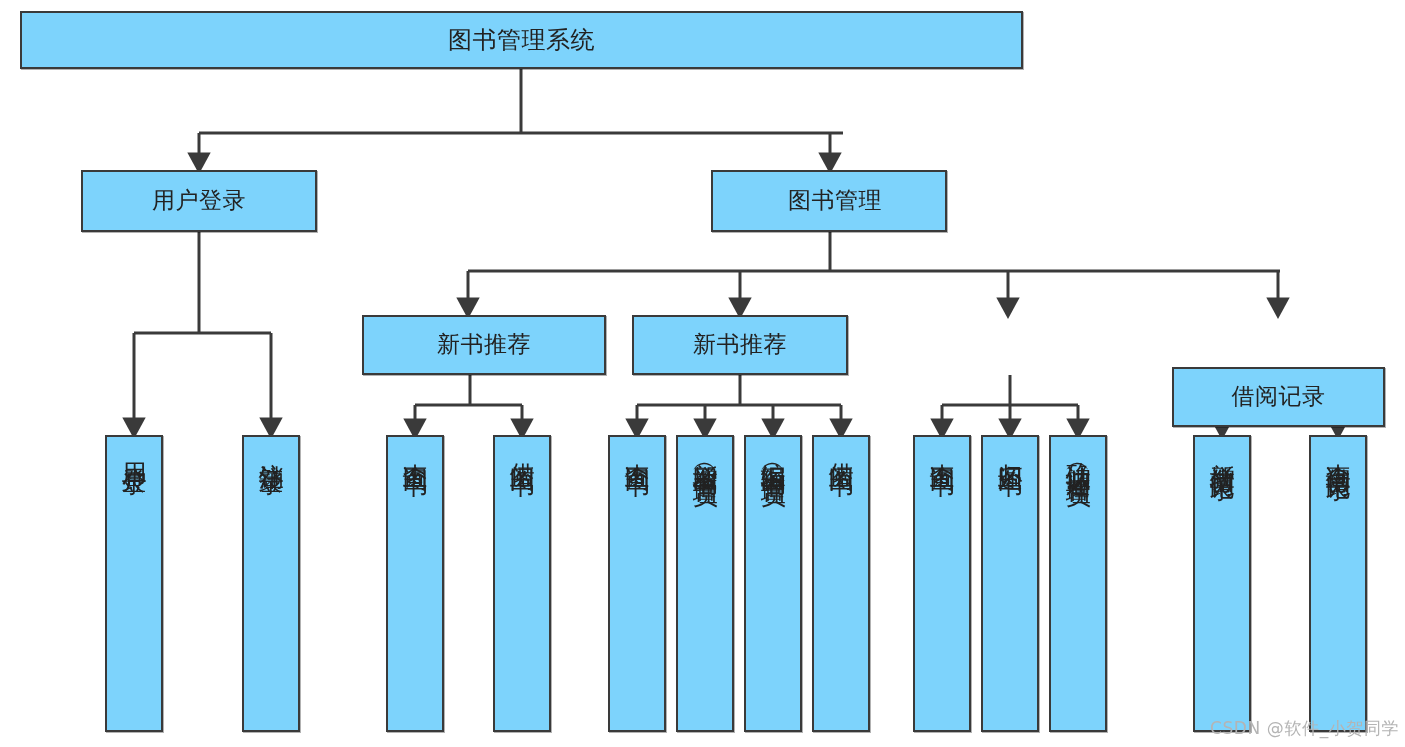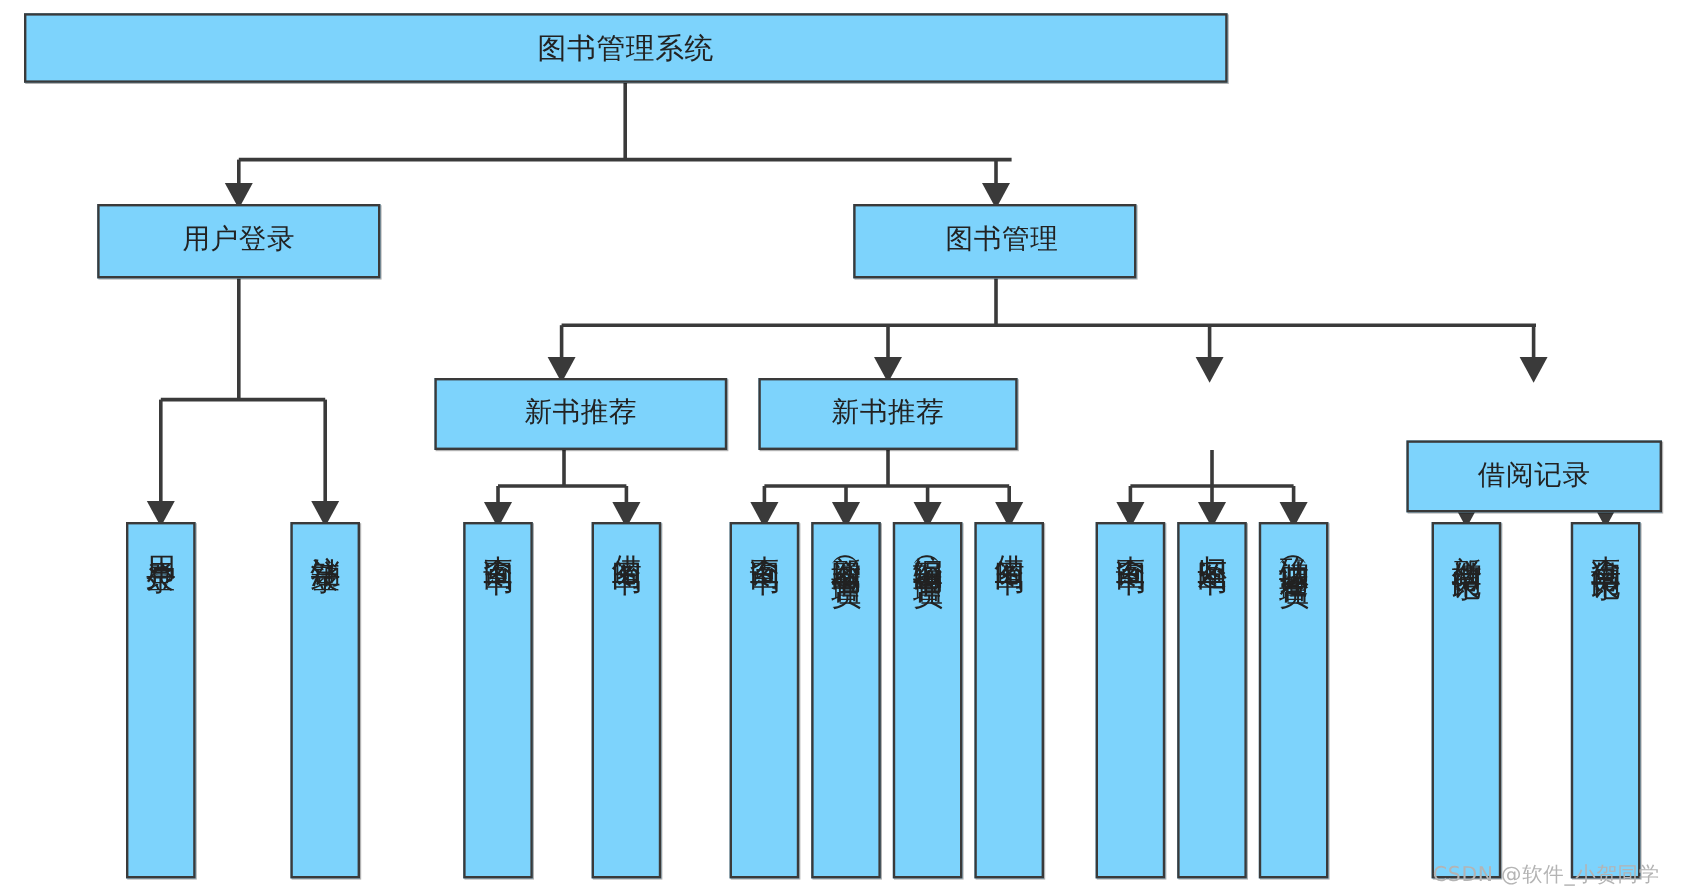--- a/index.html
+++ b/index.html
@@ -187,15 +187,15 @@
     <span class="label">确认归还（管理员）</span>
   </div>
 
   <div class="node leaf tall-text" style="left:1193px; top:435px; width:58px; height:297px;">
     <span class="label">新增借阅记录</span>
   </div>
   <div class="node leaf tall-text" style="left:1309px; top:435px; width:58px; height:297px;">
     <span class="label">查询借阅记录</span>
   </div>
 
-  <div class="watermark" style="left:1194px; top:717px;">CSDN @软件_小贺同学</div>
+  <div class="watermark" style="left:1194px; top:717px;padding-left:16px;">CSDN @软件_小贺同学</div>
 
 </div>
 
 </body></html>

